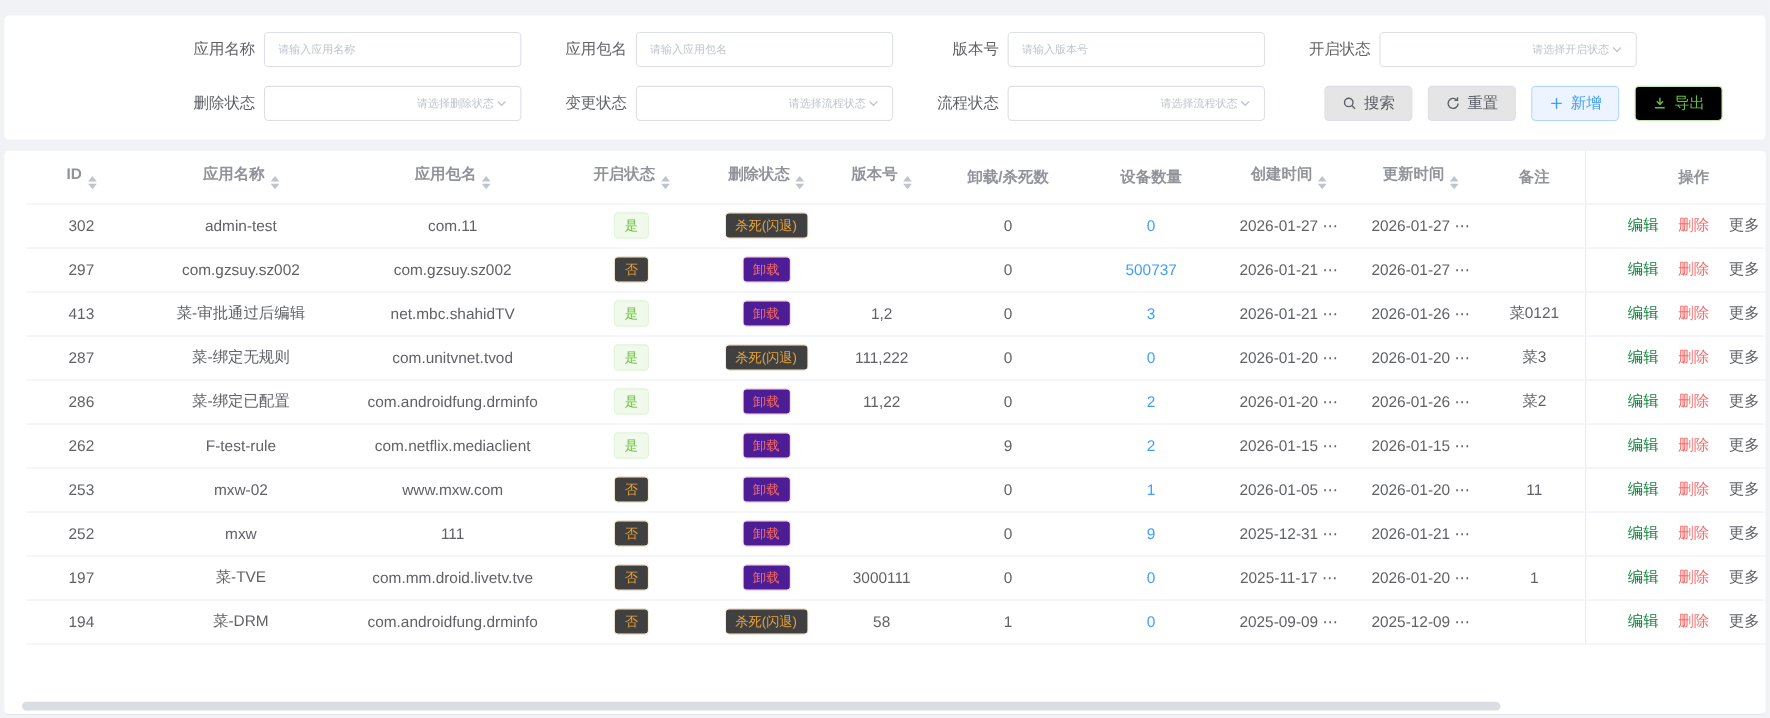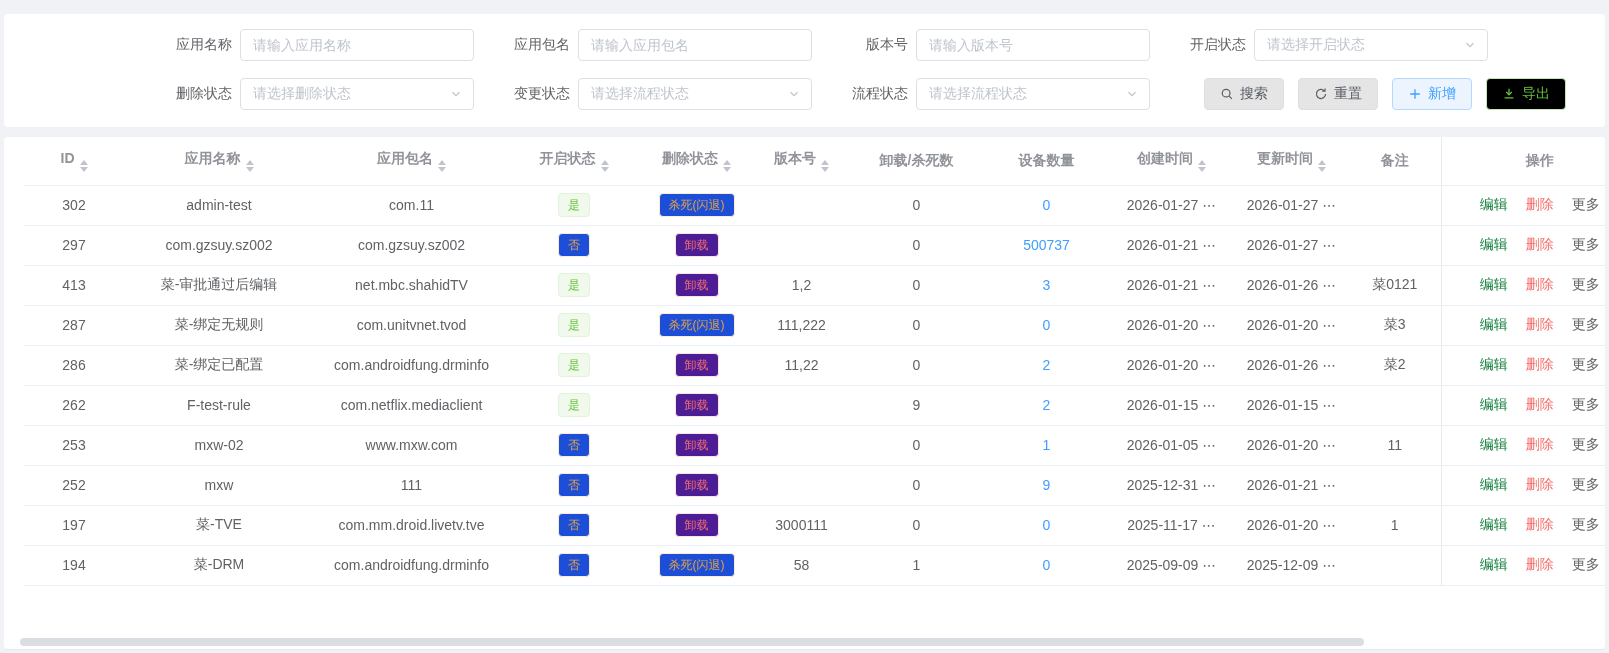--- a/index.html
+++ b/index.html
@@ -12,25 +12,25 @@
   }
   .card { background: #fff; border-radius: 4px; margin: 0 4px; padding-left: 20px; }
 
   
   .form-card { margin-top: 14px; padding: 15px 0 0 0; height: 113px; overflow: hidden; }
   .form-row { display: flex; align-items: center; padding-left: 140px; margin-bottom: 17px; }
   .form-item { display: flex; align-items: center; width: 330px; margin-right: 8px; flex: 0 0 auto; }
   .form-item .flabel { flex: 0 0 96px; text-align: right; padding-right: 8px; color: #606266; white-space: nowrap; }
   .ipt, .select {
     width: 234px; height: 32px; border: 1px solid #dcdfe6; border-radius: 4px;
-    background: #fff; font-size: 14px; font-family: inherit;
+    background: #fff; font-size: 10px; font-family: inherit;
   }
   .ipt { padding: 0 12px; color: #606266; outline: none; }
   .ipt::placeholder { color: #bfc4cc; }
-  .select { display: inline-flex; align-items: center; justify-content: space-between; padding: 0 10px 0 12px; cursor: pointer; }
+  .select { display: inline-flex; align-items: center; justify-content: flex-end; padding: 0 10px 0 12px; cursor: pointer; }
   .select .ph { color: #bfc4cc; }
   .select svg { width: 14px; height: 14px; stroke: #c0c4cc; flex: 0 0 auto; }
 
   .btn-group { display: flex; align-items: center; margin-left: 46px; }
   .btn {
     height: 32px; padding: 0 15px; margin-right: 14px; border-radius: 4px;
     border: 1px solid #dcdfe6; background: #e5e5e5; color: #5a5e66;
     font-size: 14px; font-family: inherit; display: inline-flex; align-items: center; gap: 6px; cursor: pointer; white-space: nowrap;
   }
   .btn svg { width: 14px; height: 14px; }
@@ -47,21 +47,21 @@
 
   .caret-wrapper { display: inline-flex; flex-direction: column; align-items: center; margin-left: 5px; vertical-align: -2px; }
   .caret-up { width: 0; height: 0; border: 4px solid transparent; border-top: none; border-bottom: 5px solid #c0c4cc; margin-bottom: 2px; }
   .caret-down { width: 0; height: 0; border: 4px solid transparent; border-bottom: none; border-top: 5px solid #c0c4cc; }
 
   .tag {
     display: inline-block; padding: 0 9px; height: 24px; line-height: 22px;
     border: 1px solid transparent; border-radius: 4px; font-size: 12px;
   }
   .tag-success { color: #67c23a; background: #f0f9eb; border-color: #e1f3d8; }
-  .tag-warning { color: #e6a23c; background: #1d4ed8; border-color: #faecd8; }
+  .tag-warning { color: #e6a23c; background: #404040; border-color: #faecd8; }
   .tag-danger  { color: #f56c6c; background: #4c1d95; border-color: #fde2e2; }
 
   .cell-link { color: #409eff; cursor: pointer; text-decoration: none; }
   .action-cell a { margin: 0 7px; cursor: pointer; text-decoration: none; }
   .link-edit { color: #15803d; text-align: center; }
   .link-delete { color: #f56c6c; }
   .link-more { color: #606266; }
 
   .scroll-thumb {
     position: absolute; left: 16px; bottom: 3px; width: 1344px; height: 8px;

